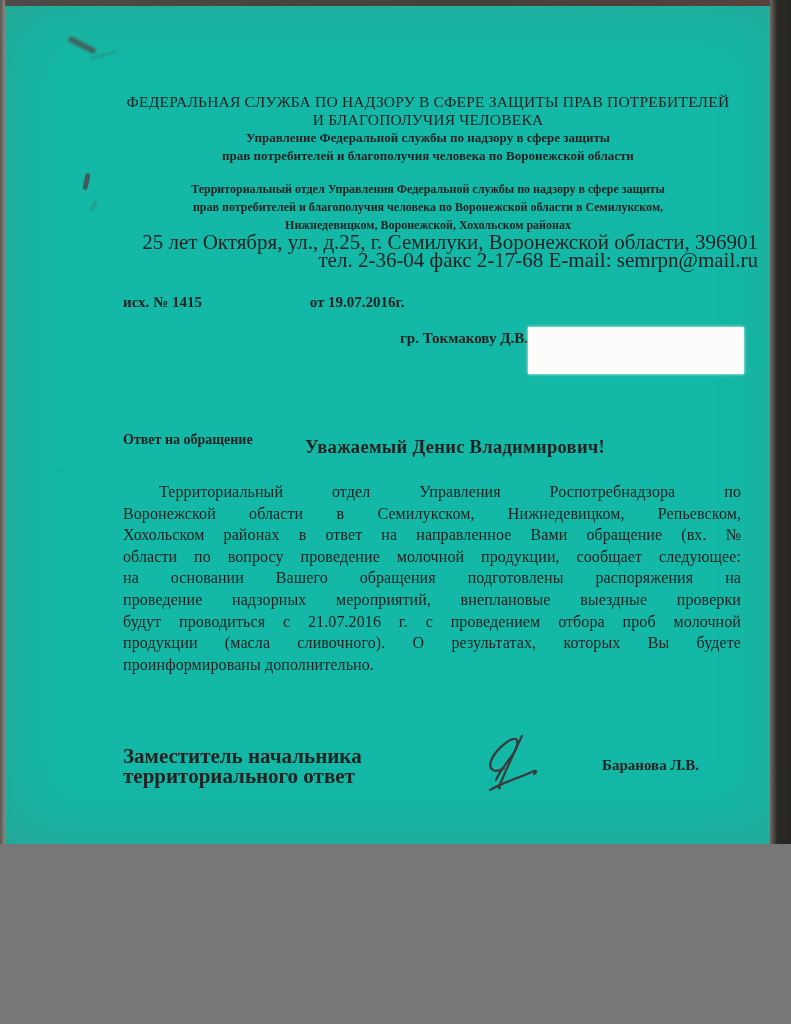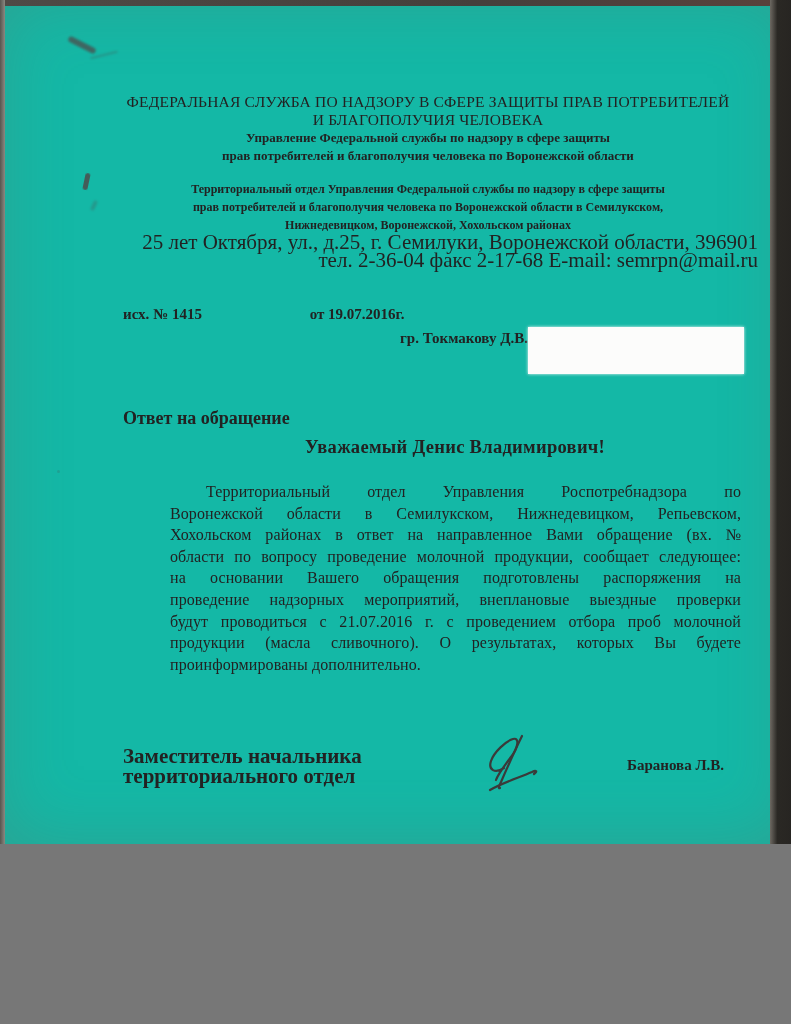--- a/index.html
+++ b/index.html
@@ -35,54 +35,54 @@
   .h-caps   { font-size: 15.5px; line-height: 18px; font-weight: 400; letter-spacing: 0.2px; }
   .h-bold   { font-size: 13px; line-height: 18px; font-weight: 700; }
   .dept-block {
     position: absolute; top: 180px; left: 98px; width: 660px;
     text-align: center;
   }
   .d-bold   { font-size: 12px; line-height: 18px; font-weight: 700; }
   .d-reg    { font-size: 21px;   line-height: 17.5px; font-weight: 400; text-align: right; }
   .ref-row  {
     position: absolute; top: 294px; left: 123px;
-    font-size: 15px; font-weight: 700; white-space: nowrap; margin-top: 12px;
+    font-size: 15px; font-weight: 700; white-space: nowrap;
   }
   .ref-date { margin-left: 104px; }
   .addressee {
     position: absolute; top: 298px; left: 400px; width: 345px;
     text-align: left; font-size: 15px; font-weight: 700; margin-top: 32px;
   }
   .redaction {
     position: absolute; left: 528px; top: 327px; width: 216px; height: 47px;
     background: #fcfcfb;
     box-shadow: 0 0 3px rgba(252,252,251,0.95);
   }
   .subject {
-    position: absolute; top: 408px; left: 123px;
-    font-size: 18px; font-weight: 700; font-family: Liberation Serif, serif;
+    position: absolute; top: 432px; left: 123px;
+    font-size: 14px; font-weight: 700; font-family: Liberation Serif, serif;
   }
   .salutation {
     position: absolute; top: 437px; left: 115px; width: 680px;
     text-align: center; font-size: 18.5px; font-weight: 700; letter-spacing: 0.3px;
   }
   .body-block {
     position: absolute; top: 481px; left: 123px; width: 618px;
     font-size: 16px; line-height: 21.6px; letter-spacing: 0.1px;
   }
-  .body-line { text-align: justify; text-align-last: justify; margin-left: 47px; }
+  .body-line { text-align: justify; text-align-last: justify; }
   .body-line.first { text-indent: 36px; }
   .body-line.last  { text-align-last: left; }
   .sign-left {
     position: absolute; top: 746px; left: 123px;
     font-size: 21px; line-height: 20px; font-weight: 700;
   }
   .signature-svg { position: absolute; left: 470px; top: 728px; }
   .sign-name {
-    position: absolute; top: 757px; left: 627px;
+    position: absolute; top: 757px; left: 602px;
     font-size: 15px; font-weight: 700;
   }
   .footer-block {
     position: absolute; top: 933px; left: 123px;
     font-size: 14px; line-height: 19px; font-weight: 700;
   }
   
   .mark { position: absolute; background: #4c4c4c; }
   .mark-top-smudge {
     left: 67px; top: 42px; width: 30px; height: 6px;
@@ -169,21 +169,21 @@
     <div class="body-line">области по вопросу проведение молочной продукции, сообщает следующее:</div>
     <div class="body-line">на основании Вашего обращения подготовлены распоряжения на</div>
     <div class="body-line">проведение надзорных мероприятий, внеплановые выездные проверки</div>
     <div class="body-line">будут проводиться с 21.07.2016 г. с проведением отбора проб молочной</div>
     <div class="body-line">продукции (масла сливочного). О результатах, которых Вы будете</div>
     <div class="body-line last">проинформированы дополнительно.</div>
   </div>
 
   <div class="sign-left">
     <div>Заместитель начальника</div>
-    <div>территориального отдел</div>
+    <div>территориального ответ</div>
   </div>
 
   <svg class="signature-svg" width="90" height="80" viewBox="0 0 90 80">
     <g fill="none" stroke="#3a3a3a" stroke-width="2.2" stroke-linecap="round">
       <path d="M34,40 C25,46 18,42 21,33 C24,24 36,13 43,11 C50,9 48,20 41,29 C35,37 28,46 26,52"></path>
       <path d="M52,8 C46,20 38,38 31,54 C29,58 28,61 30,60"></path>
       <path d="M20,62 C32,55 48,50 62,44 C66,42 68,43 64,46"></path>
     </g>
   </svg>
 

